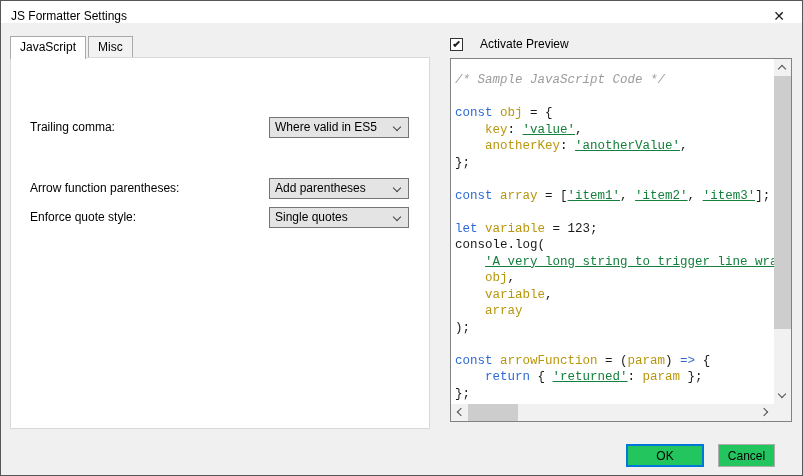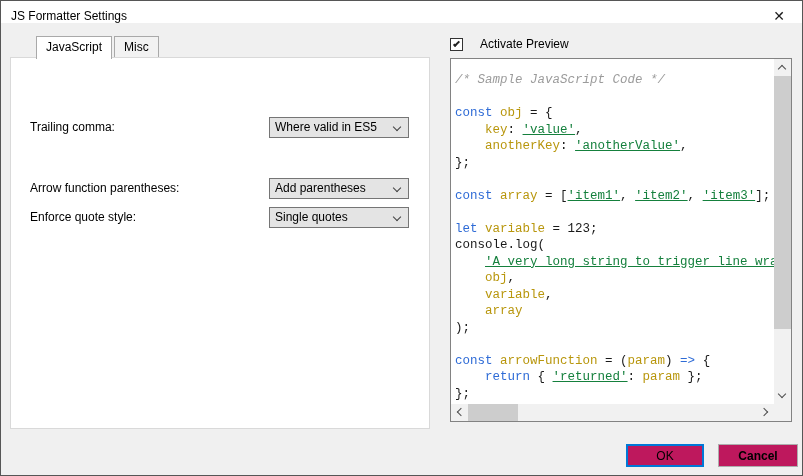--- a/index.html
+++ b/index.html
@@ -12,21 +12,21 @@
   
   .titlebar{position:absolute;left:0;top:0;right:0;height:22px;background:#ffffff;}
   .title{position:absolute;left:10px;top:0;line-height:30px;font-size:12px;color:#000;}
   .close-btn{
     position:absolute;right:0;top:0;width:46px;height:30px;border:0;background:transparent;
     font-size:14px;color:#1a1a1a;cursor:default;line-height:30px;text-align:center;padding:0;
     font-family:"Liberation Sans",sans-serif;
   }
   
   .tab{position:absolute;top:35px;height:22px;font-size:12px;color:#000;
-       padding:0 9px;line-height:20px;border:1px solid #a9a9a9;margin-left:26px;}
+       padding:0 9px;line-height:20px;border:1px solid #a9a9a9;}
   .tab.active{left:9px;background:#ffffff;border-bottom:0;height:23px;z-index:3;}
   .tab.inactive{left:87px;background:#f2f2f2;z-index:1;}
   .tabpage{
     position:absolute;left:9px;top:56px;width:420px;height:372px;
     background:#ffffff;border:1px solid #d9d9d9;z-index:2;
   }
   
   .row{position:absolute;left:0;width:100%;height:21px;}
   .row-label{position:absolute;left:19px;top:3px;font-size:12px;color:#000;}
   .combo{
@@ -69,25 +69,25 @@
   .v-thumb{position:absolute;left:0;top:17px;width:17px;height:253px;background:#cdcdcd;}
   .h-thumb{position:absolute;left:17px;top:0;width:50px;height:17px;background:#cdcdcd;}
   .chev{position:absolute;width:6px;height:6px;border-style:solid;border-color:#4d4d4d;border-width:0;}
   .chev-up{left:5px;top:7px;border-top:1.5px solid #4d4d4d;border-left:1.5px solid #4d4d4d;transform:rotate(45deg);}
   .chev-down{left:5px;top:4px;border-bottom:1.5px solid #4d4d4d;border-right:1.5px solid #4d4d4d;transform:rotate(45deg);}
   .chev-left{left:7px;top:5px;border-left:1.5px solid #4d4d4d;border-bottom:1.5px solid #4d4d4d;transform:rotate(45deg);}
   .chev-right{left:4px;top:5px;border-top:1.5px solid #4d4d4d;border-right:1.5px solid #4d4d4d;transform:rotate(45deg);}
   
   .btn{
     position:absolute;top:443px;height:23px;font-size:12px;color:#000;
-    background:#be185d;border:1px solid #adadad;cursor:default;
+    background:#22c55e;border:1px solid #adadad;cursor:default;
     font-family:"Liberation Sans",sans-serif;padding:0;
   }
   .btn-ok{left:625px;width:78px;border:2px solid #0078d7;}
-  .btn-cancel{left:717px;width:80px;font-weight:bold;}
+  .btn-cancel{left:717px;width:57px;}
 </style>
 </head>
 <body>
 
 <div class="dialog">
 
   <div class="titlebar">
     <span class="title">JS Formatter Settings</span>
     <button class="close-btn">✕</button>
   </div>

